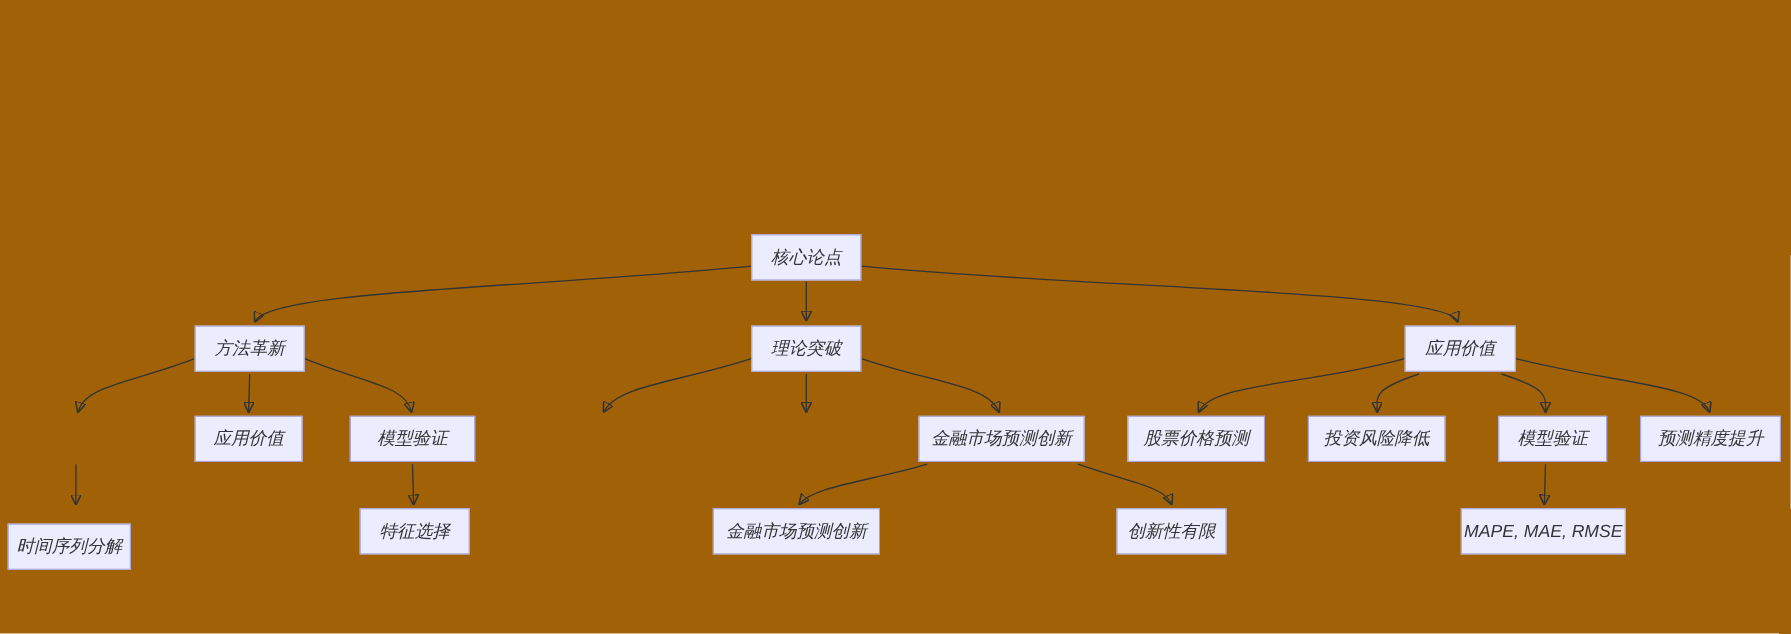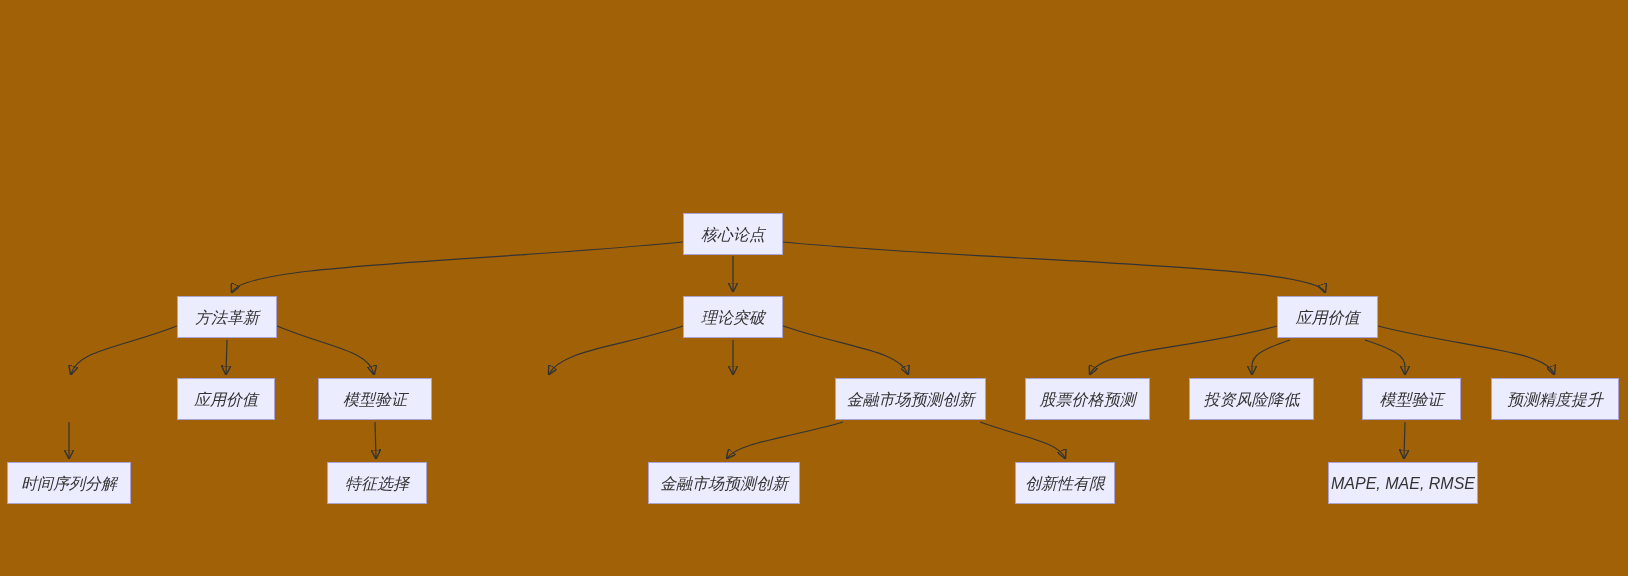--- a/index.html
+++ b/index.html
@@ -82,19 +82,19 @@
   <div class="node" style="left:1277px;top:296px;width:101px">应用价值</div>
 
   <div class="node" style="left:177px;top:378px;width:98px">应用价值</div>
   <div class="node" style="left:318px;top:378px;width:114px">模型验证</div>
   <div class="node" style="left:1025px;top:378px;width:125px">股票价格预测</div>
   <div class="node" style="left:835px;top:378px;width:151px">金融市场预测创新</div>
   <div class="node" style="left:1189px;top:378px;width:125px">投资风险降低</div>
   <div class="node" style="left:1362px;top:378px;width:99px">模型验证</div>
   <div class="node" style="left:1491px;top:378px;width:128px">预测精度提升</div>
 
-  <div class="node" style="left:7px;top:462px;width:124px">时间序列分解</div>
+  <div class="node" style="left:7px;top:476px;width:112px">时间序列分解</div>
   <div class="node" style="left:327px;top:462px;width:100px">特征选择</div>
   <div class="node" style="left:648px;top:462px;width:152px">金融市场预测创新</div>
   <div class="node" style="left:1328px;top:462px;width:150px">MAPE, MAE, RMSE</div>
   <div class="node" style="left:1015px;top:462px;width:100px">创新性有限</div>
 
 </div>
 
 </body></html>

